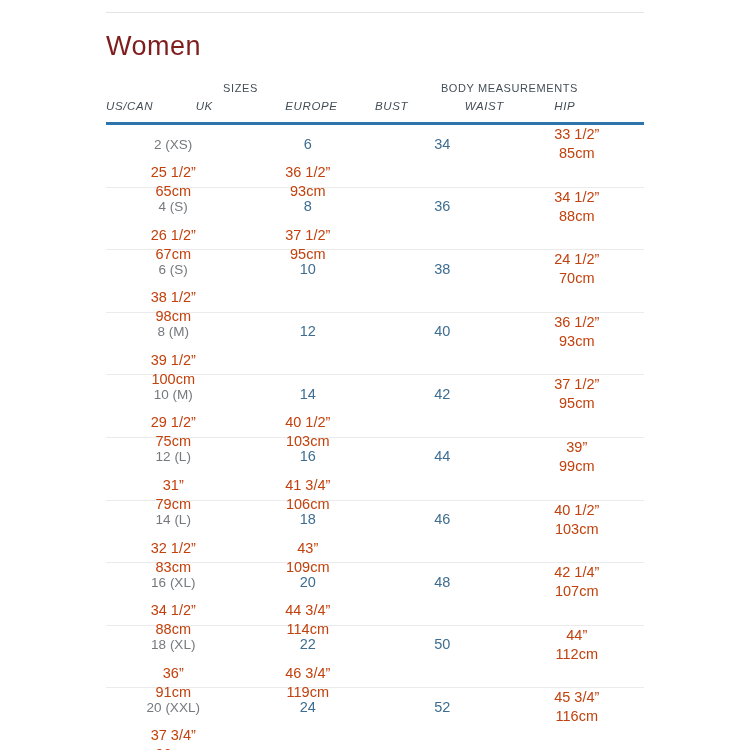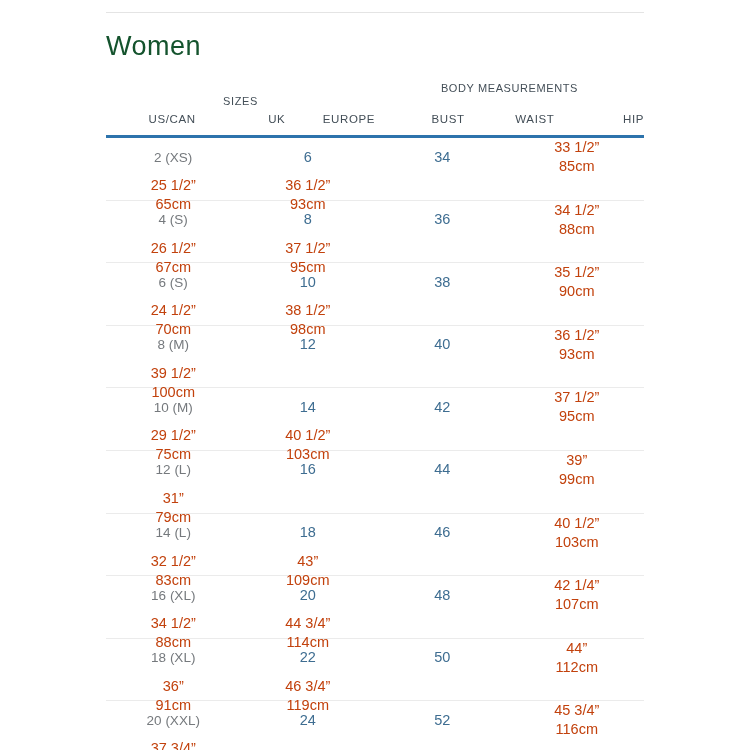--- a/index.html
+++ b/index.html
@@ -16,21 +16,21 @@
     height: 1px;
     background: #e4e4e4;
   }
 
   .page-title {
     margin-top: 19px;
     font-size: 27px;
     line-height: 29px;
     font-weight: 400;
     letter-spacing: 0.5px;
-    color: #14532d;
+    color: #7f1d1d;
   }
 
   .table-head { margin-top: 21px; }
 
   .group-header-row {
     display: grid;
     grid-template-columns: repeat(6, 1fr);
   }
   .group-header {
     font-size: 11px;
@@ -48,22 +48,23 @@
     grid-template-columns: repeat(6, 1fr);
     margin-top: 4px;
     padding-bottom: 9px;
     border-bottom: 3px solid #2d73ac;
   }
   .col-header {
     font-size: 11.5px;
     line-height: 14px;
     letter-spacing: 0.6px;
     color: #434e57;
-    text-align: right;
+    text-align: left;
     text-transform: uppercase;
+    font-style: italic;
   }
 
   .table-row {
     display: grid;
     grid-template-columns: repeat(4, 1fr);
     height: 62.6px;
     border-bottom: 1px solid #ebebeb;
     align-items: center;
   }
 
@@ -81,22 +82,22 @@
 <body>
 
 <div class="content">
 
   <div class="top-divider"></div>
 
   <h1 class="page-title">Women</h1>
 
   <div class="table-head">
     <div class="group-header-row">
+      <div class="group-header group-sizes">SIZES</div>
       <div class="group-header group-body">BODY MEASUREMENTS</div>
-      <div class="group-header group-sizes">SIZES</div>
     </div>
     <div class="col-header-row">
       <div class="col-header">US/CAN</div>
       <div class="col-header">UK</div>
       <div class="col-header">EUROPE</div>
       <div class="col-header">BUST</div>
       <div class="col-header">WAIST</div>
       <div class="col-header">HIP</div>
     </div>
   </div>
@@ -134,24 +135,20 @@
       <div class="cell cell-measure">
         <span>37 1/2”</span>
         <span class="cm">95cm</span>
       </div>
     </div>
       <div class="table-row">
       <div class="cell cell-us-can">6 (S)</div>
       <div class="cell cell-size">10</div>
       <div class="cell cell-size">38</div>
       <div class="cell cell-measure">
-        <span>35 1/2”</span>
-        <span class="cm">90cm</span>
-      </div>
-      <div class="cell cell-measure">
         <span>24 1/2”</span>
         <span class="cm">70cm</span>
       </div>
       <div class="cell cell-measure">
         <span>38 1/2”</span>
         <span class="cm">98cm</span>
       </div>
     </div>
       <div class="table-row">
       <div class="cell cell-us-can">8 (M)</div>
@@ -188,20 +185,24 @@
       <div class="cell cell-size">16</div>
       <div class="cell cell-size">44</div>
       <div class="cell cell-measure">
         <span>39”</span>
         <span class="cm">99cm</span>
       </div>
       <div class="cell cell-measure">
         <span>31”</span>
         <span class="cm">79cm</span>
       </div>
+      <div class="cell cell-measure">
+        <span>41 3/4”</span>
+        <span class="cm">106cm</span>
+      </div>
     </div>
       <div class="table-row">
       <div class="cell cell-us-can">14 (L)</div>
       <div class="cell cell-size">18</div>
       <div class="cell cell-size">46</div>
       <div class="cell cell-measure">
         <span>40 1/2”</span>
         <span class="cm">103cm</span>
       </div>
       <div class="cell cell-measure">

